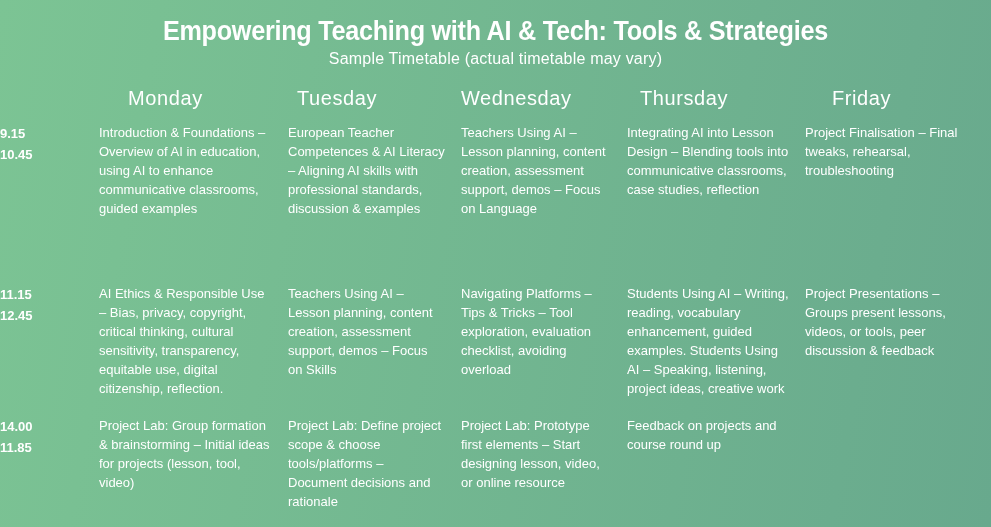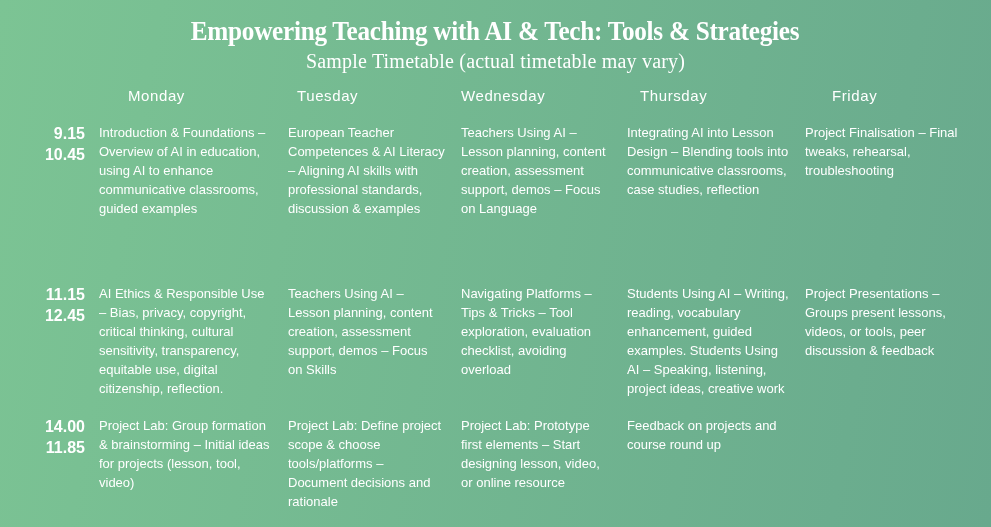--- a/index.html
+++ b/index.html
@@ -9,58 +9,58 @@
     overflow: hidden;
   }
   .page {
     width: 991px; height: 527px;
     background: linear-gradient(100deg,
       var(--background-gradient-start, #7cc494) 0%,
       var(--background-gradient-end, #68a98d) 100%);
     color: var(--text, #ffffff);
     box-sizing: border-box;
   }
-  .header { text-align: center; height: 78px; box-sizing: border-box; padding-top: 15px; font-family: Liberation Serif, serif; }
+  .header { text-align: center; height: 78px; box-sizing: border-box; padding-top: 15px; }
   .title {
     margin: 0;
     font-size: 28px;
     font-weight: bold;
     display: inline-block;
     transform: scaleX(0.90);
     transform-origin: center;
     letter-spacing: -0.3px;
     white-space: nowrap;
   }
   .subtitle {
-    font-size: 20px;
+    font-size: 16px;
     margin-top: 3px;
     letter-spacing: 0.2px;
   }
   .grid {
     display: grid;
     grid-template-columns: 97px 189px 173px 166px 178px 188px;
     grid-template-rows: 44px 161px 132px 112px;
   }
   .day-h {
-    font-size: 15px;
+    font-size: 20px;
     letter-spacing: 0.6px;
     padding-top: 9px;
     box-sizing: border-box;
   }
   
   .grid > .dh-1 { padding-left: 31px; }
   .grid > .dh-2 { padding-left: 11px; }
   .grid > .dh-3 { padding-left: 2px;  }
   .grid > .dh-4 { padding-left: 15px; }
   .grid > .dh-5 { padding-left: 29px; }
   .time {
     font-weight: bold;
-    font-size: 16px;
+    font-size: 13px;
     line-height: 21px;
-    text-align: right;
+    text-align: left;
     padding-top: 1px;
     padding-right: 12px;
     box-sizing: border-box;
   }
   .cell {
     font-size: 13px;
     line-height: 19px;
     padding: 1px 14px 0 2px;
     box-sizing: border-box;
   }

